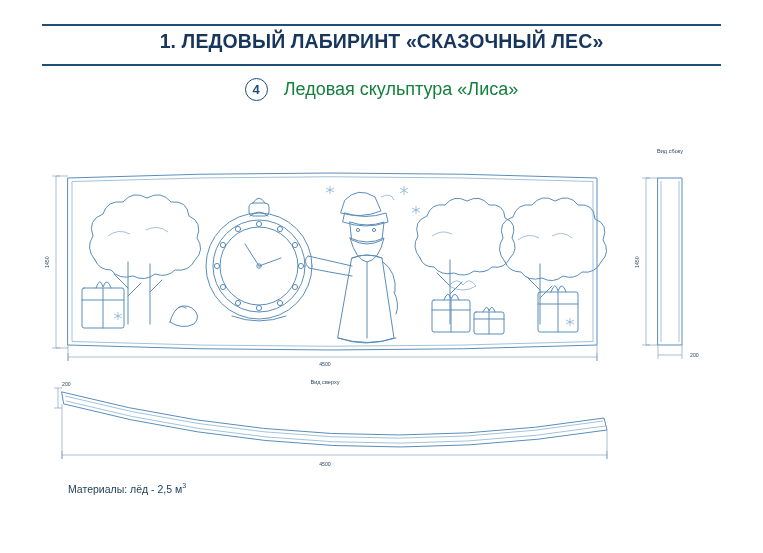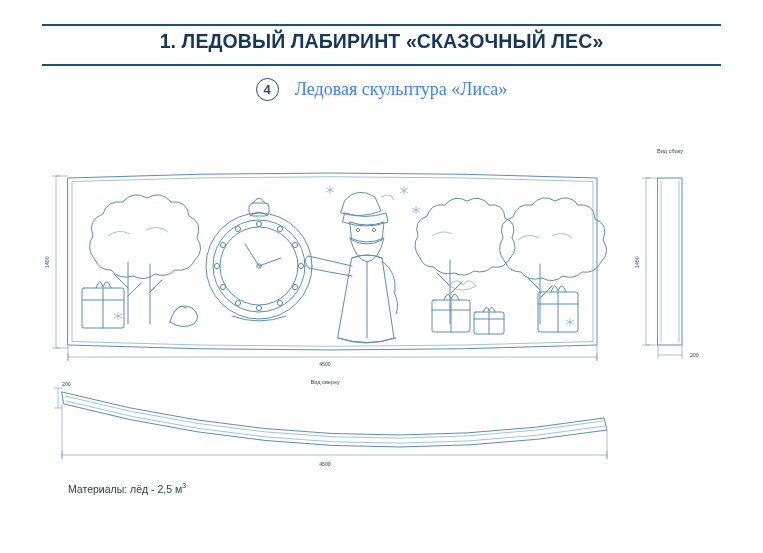--- a/index.html
+++ b/index.html
@@ -67,23 +67,22 @@
     font-size: 13px;
     font-weight: bold;
     display: flex;
     align-items: center;
     justify-content: center;
     margin-right: 16px;
     box-sizing: border-box;
   }
   .subtitle-text {
     font-size: 18px;
-    color: #3b82f6;
+    color: #15803d;
     white-space: nowrap;
-    font-family: Liberation Serif, serif;
   }
   
   .stroke {
     fill: none;
     stroke: #5b8db8;
     stroke-width: 1;
     stroke-linecap: round;
     stroke-linejoin: round;
   }
   .stroke-thin {

